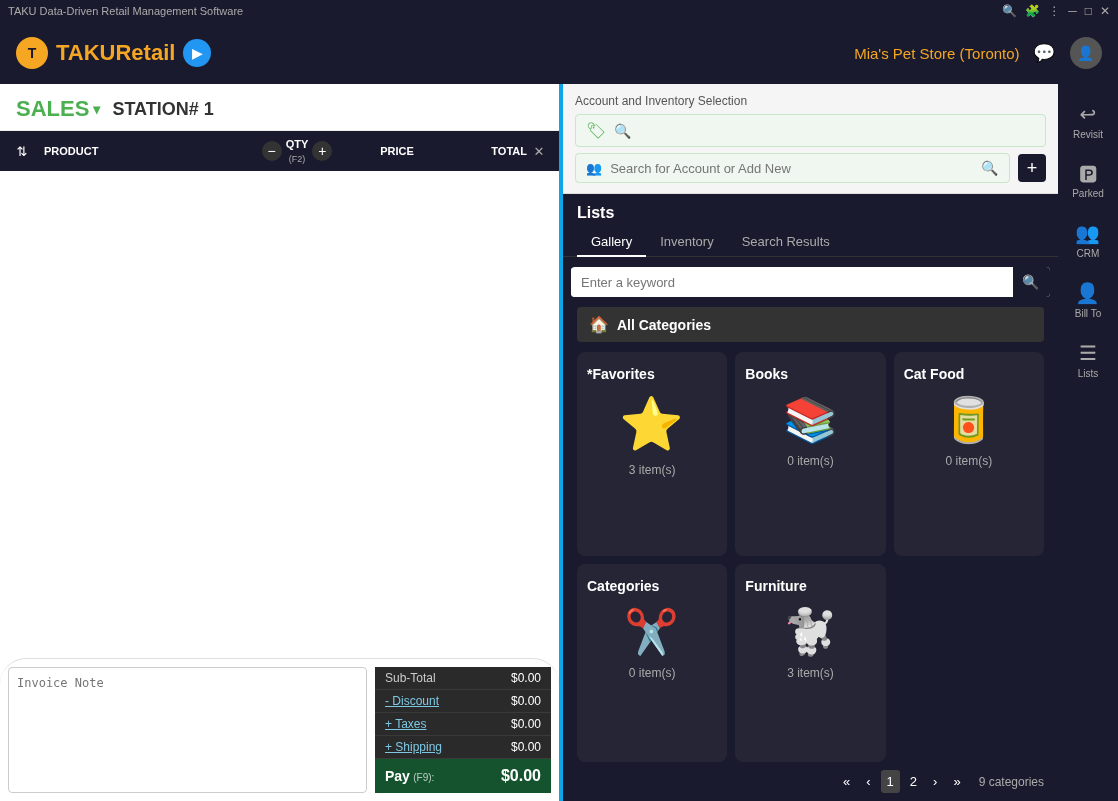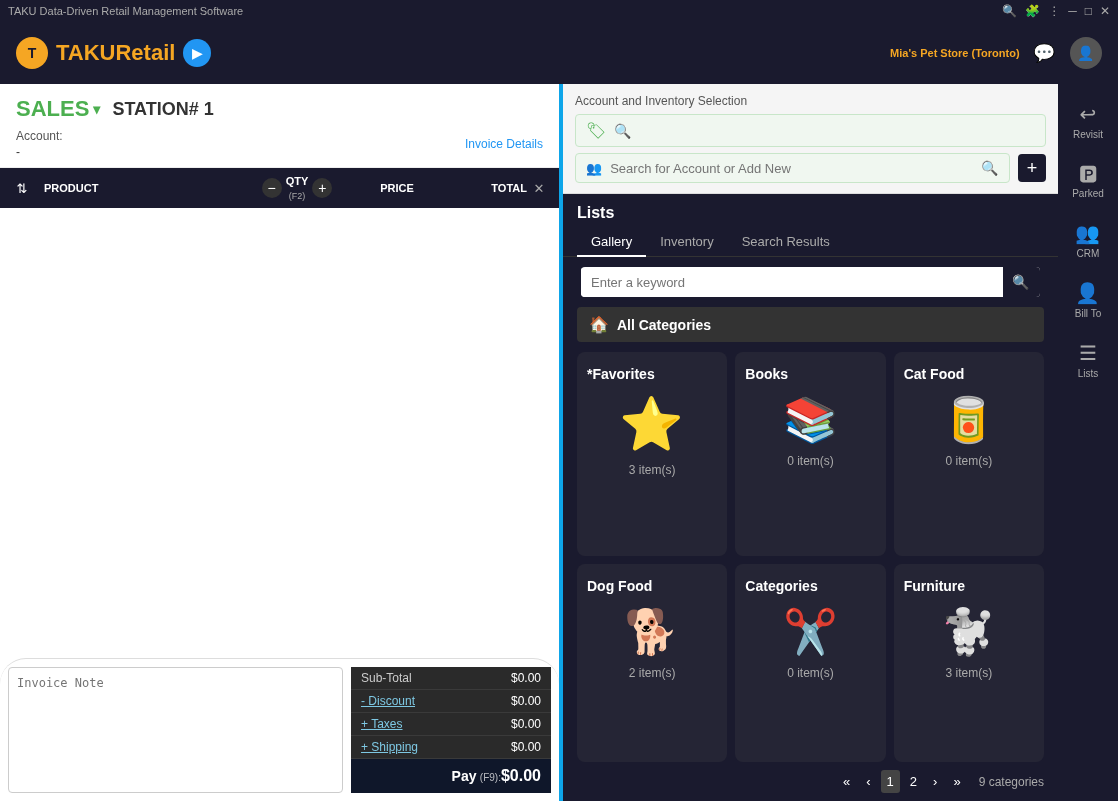--- a/index.html
+++ b/index.html
@@ -38,21 +38,21 @@
     }
     .logo-text { font-size: 22px; font-weight: bold; color: white; }
     .logo-text span { color: #f5a623; }
     .nav-circle {
       width: 28px; height: 28px;
       background: #2196f3;
       border-radius: 50%;
       display: flex; align-items: center; justify-content: center;
       color: white; font-size: 14px; cursor: pointer;
     }
-    .store-name { color: #f5a623; font-size: 11px; font-weight: 700; }
+    .store-name { color: #f5a623; font-size: 15px; font-weight: 400; }
     .nav-icons { display: flex; align-items: center; gap: 14px; }
     .nav-icon-btn {
       color: white; font-size: 18px; cursor: pointer; background: none; border: none;
       position: relative;
     }
     .avatar-circle {
       width: 32px; height: 32px; background: #555; border-radius: 50%;
       display: flex; align-items: center; justify-content: center;
       color: white; font-size: 14px; cursor: pointer;
     }
@@ -135,40 +135,41 @@
       border: 1px solid #ccc;
       border-radius: 4px;
       padding: 8px;
       min-height: 72px;
       font-size: 12px;
       color: #999;
       resize: none;
       background: white;
     }
     .totals-panel {
-      width: 200px;
+      width: 176px;
       background: #2a2a2a;
       color: white;
       font-size: 12px;
     }
     .totals-row {
       display: flex;
       justify-content: space-between;
       padding: 4px 10px;
       border-bottom: 1px solid #3a3a3a;
     }
     .totals-row .label { color: #ccc; }
     .totals-row .label a { color: #7ec8e3; text-decoration: underline; cursor: pointer; }
     .totals-row .value { color: white; font-weight: 500; }
     .pay-row {
-      background: #0f172a;
-      display: flex;
-      justify-content: flex-end;
+      background: #14532d;
+      display: flex;
+      justify-content: space-between;
       align-items: center;
       padding: 8px 10px;
+      gap: 48px;
     }
     .pay-label { color: white; font-size: 14px; font-weight: bold; }
     .pay-shortcut { color: rgba(255,255,255,0.7); font-size: 10px; }
     .pay-amount { color: white; font-size: 16px; font-weight: bold; }
 
     .action-row {
       display: flex;
       align-items: center;
       padding: 8px;
       gap: 8px;
@@ -247,21 +248,21 @@
       gap: 0;
       border-bottom: 1px solid #333;
     }
     .tab {
       padding: 6px 14px; font-size: 13px; color: #aaa; cursor: pointer;
       border-bottom: 2px solid transparent; margin-bottom: -1px; text-align: center;
     }
     .tab.active { color: white; border-bottom-color: white; }
 
     .keyword-search {
-      margin: 10px 18px;
+      margin: 10px 8px;
       display: flex;
       align-items: center;
       background: white;
       border-radius: 4px;
       overflow: hidden;
     }
     .keyword-search input {
       flex: 1; border: none; outline: none; padding: 7px 10px; font-size: 13px;
     }
     .keyword-search-btn {
@@ -367,27 +368,20 @@
 
   <div class="left-panel">
 
     <div class="sales-header">
       <div class="sales-title-row">
         <div class="sales-title">
           <span>SALES</span>
           <span class="dropdown-arrow">▾</span>
         </div>
         <div class="station">STATION# 1</div>
-      </div>
-      <div class="account-row">
-        <div>
-          <span class="account-label">Account:</span>
-          <div class="account-value">-</div>
-        </div>
-        <button class="invoice-details-btn">Invoice Details</button>
       </div>
     </div>
 
     <div class="product-table-header">
       <div class="th-sort">⇅</div>
       <div class="th-product">PRODUCT</div>
       <div class="th-qty-area">
         <div class="th-minus">−</div>
         <div style="text-align:center;">
           <span style="font-size:11px;font-weight:600;display:block;">QTY</span>
@@ -486,27 +480,20 @@
       <div class="category-count">0 item(s)</div>
     </div>
           <div class="category-card">
       <div class="category-name">Cat Food</div>
       <div class="category-icon">
               <span style="font-size:44px;display:block;text-align:center;">🥫</span>
             </div>
       <div class="category-count">0 item(s)</div>
     </div>
           <div class="category-card">
-      <div class="category-name">Dog Food</div>
-      <div class="category-icon">
-              <span style="font-size:44px;display:block;text-align:center;">🐕</span>
-            </div>
-      <div class="category-count">2 item(s)</div>
-    </div>
-          <div class="category-card">
       <div class="category-name">Categories</div>
       <div class="category-icon">
               <span style="font-size:44px;display:block;text-align:center;">✂️</span>
             </div>
       <div class="category-count">0 item(s)</div>
     </div>
           <div class="category-card">
       <div class="category-name">Furniture</div>
       <div class="category-icon">
               <span style="font-size:44px;display:block;text-align:center;">🐩</span>

